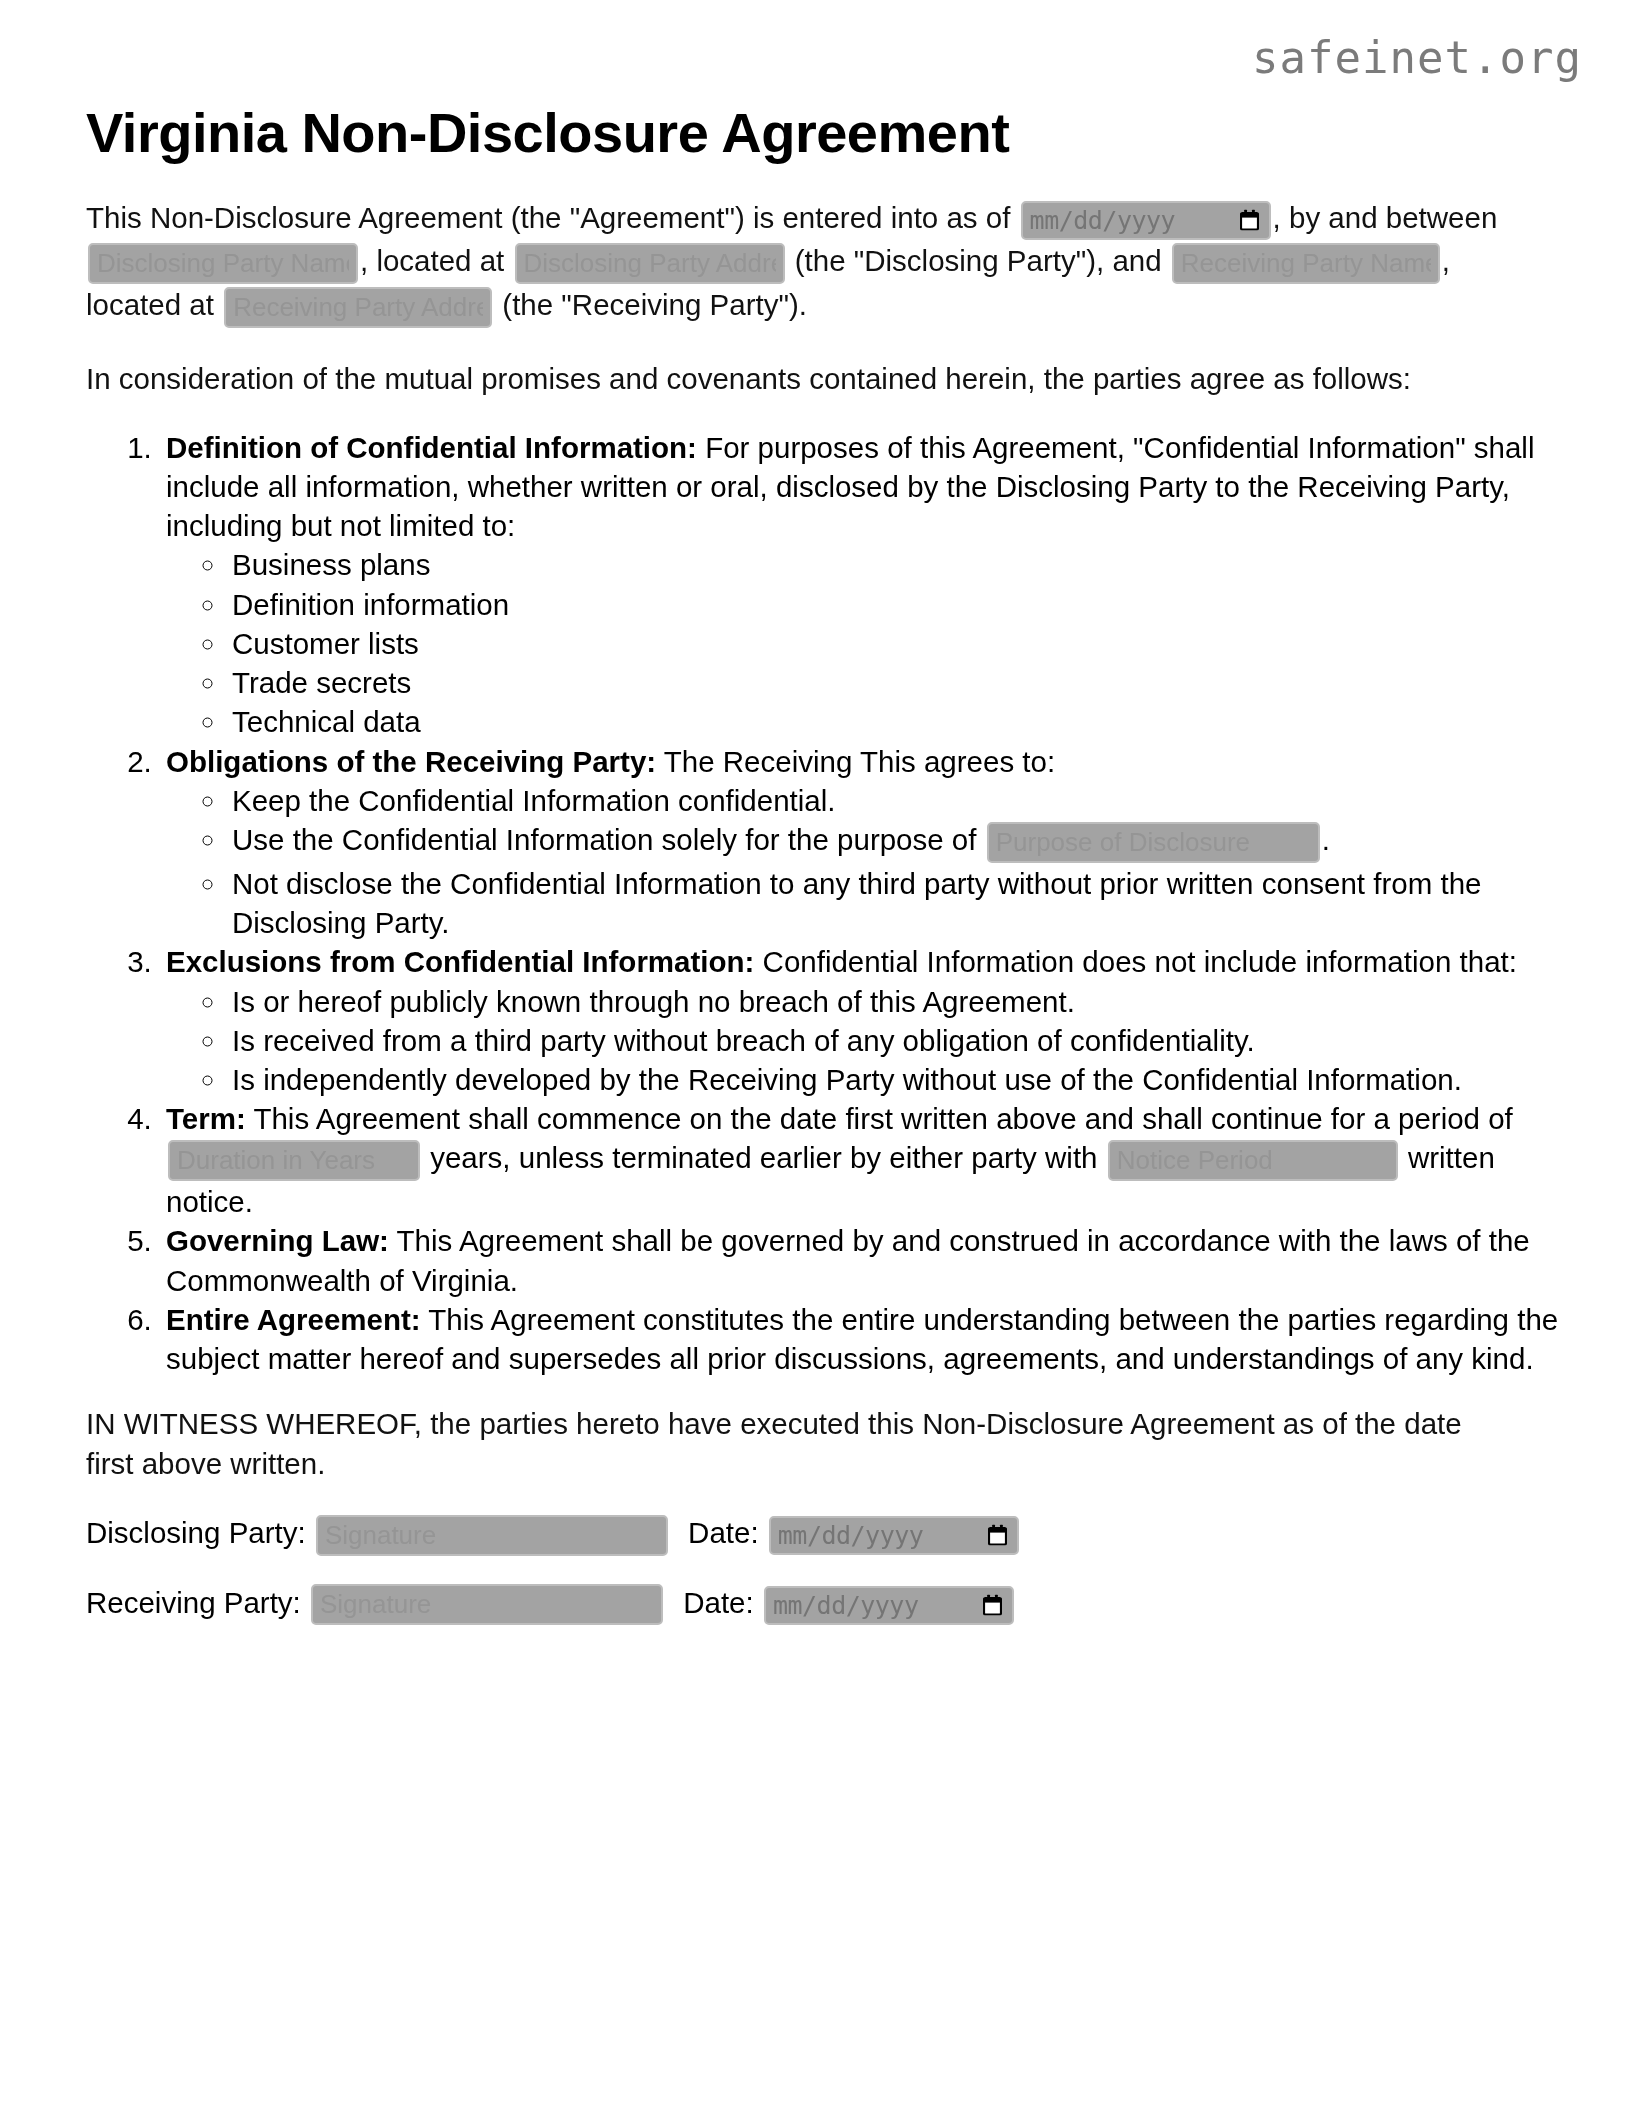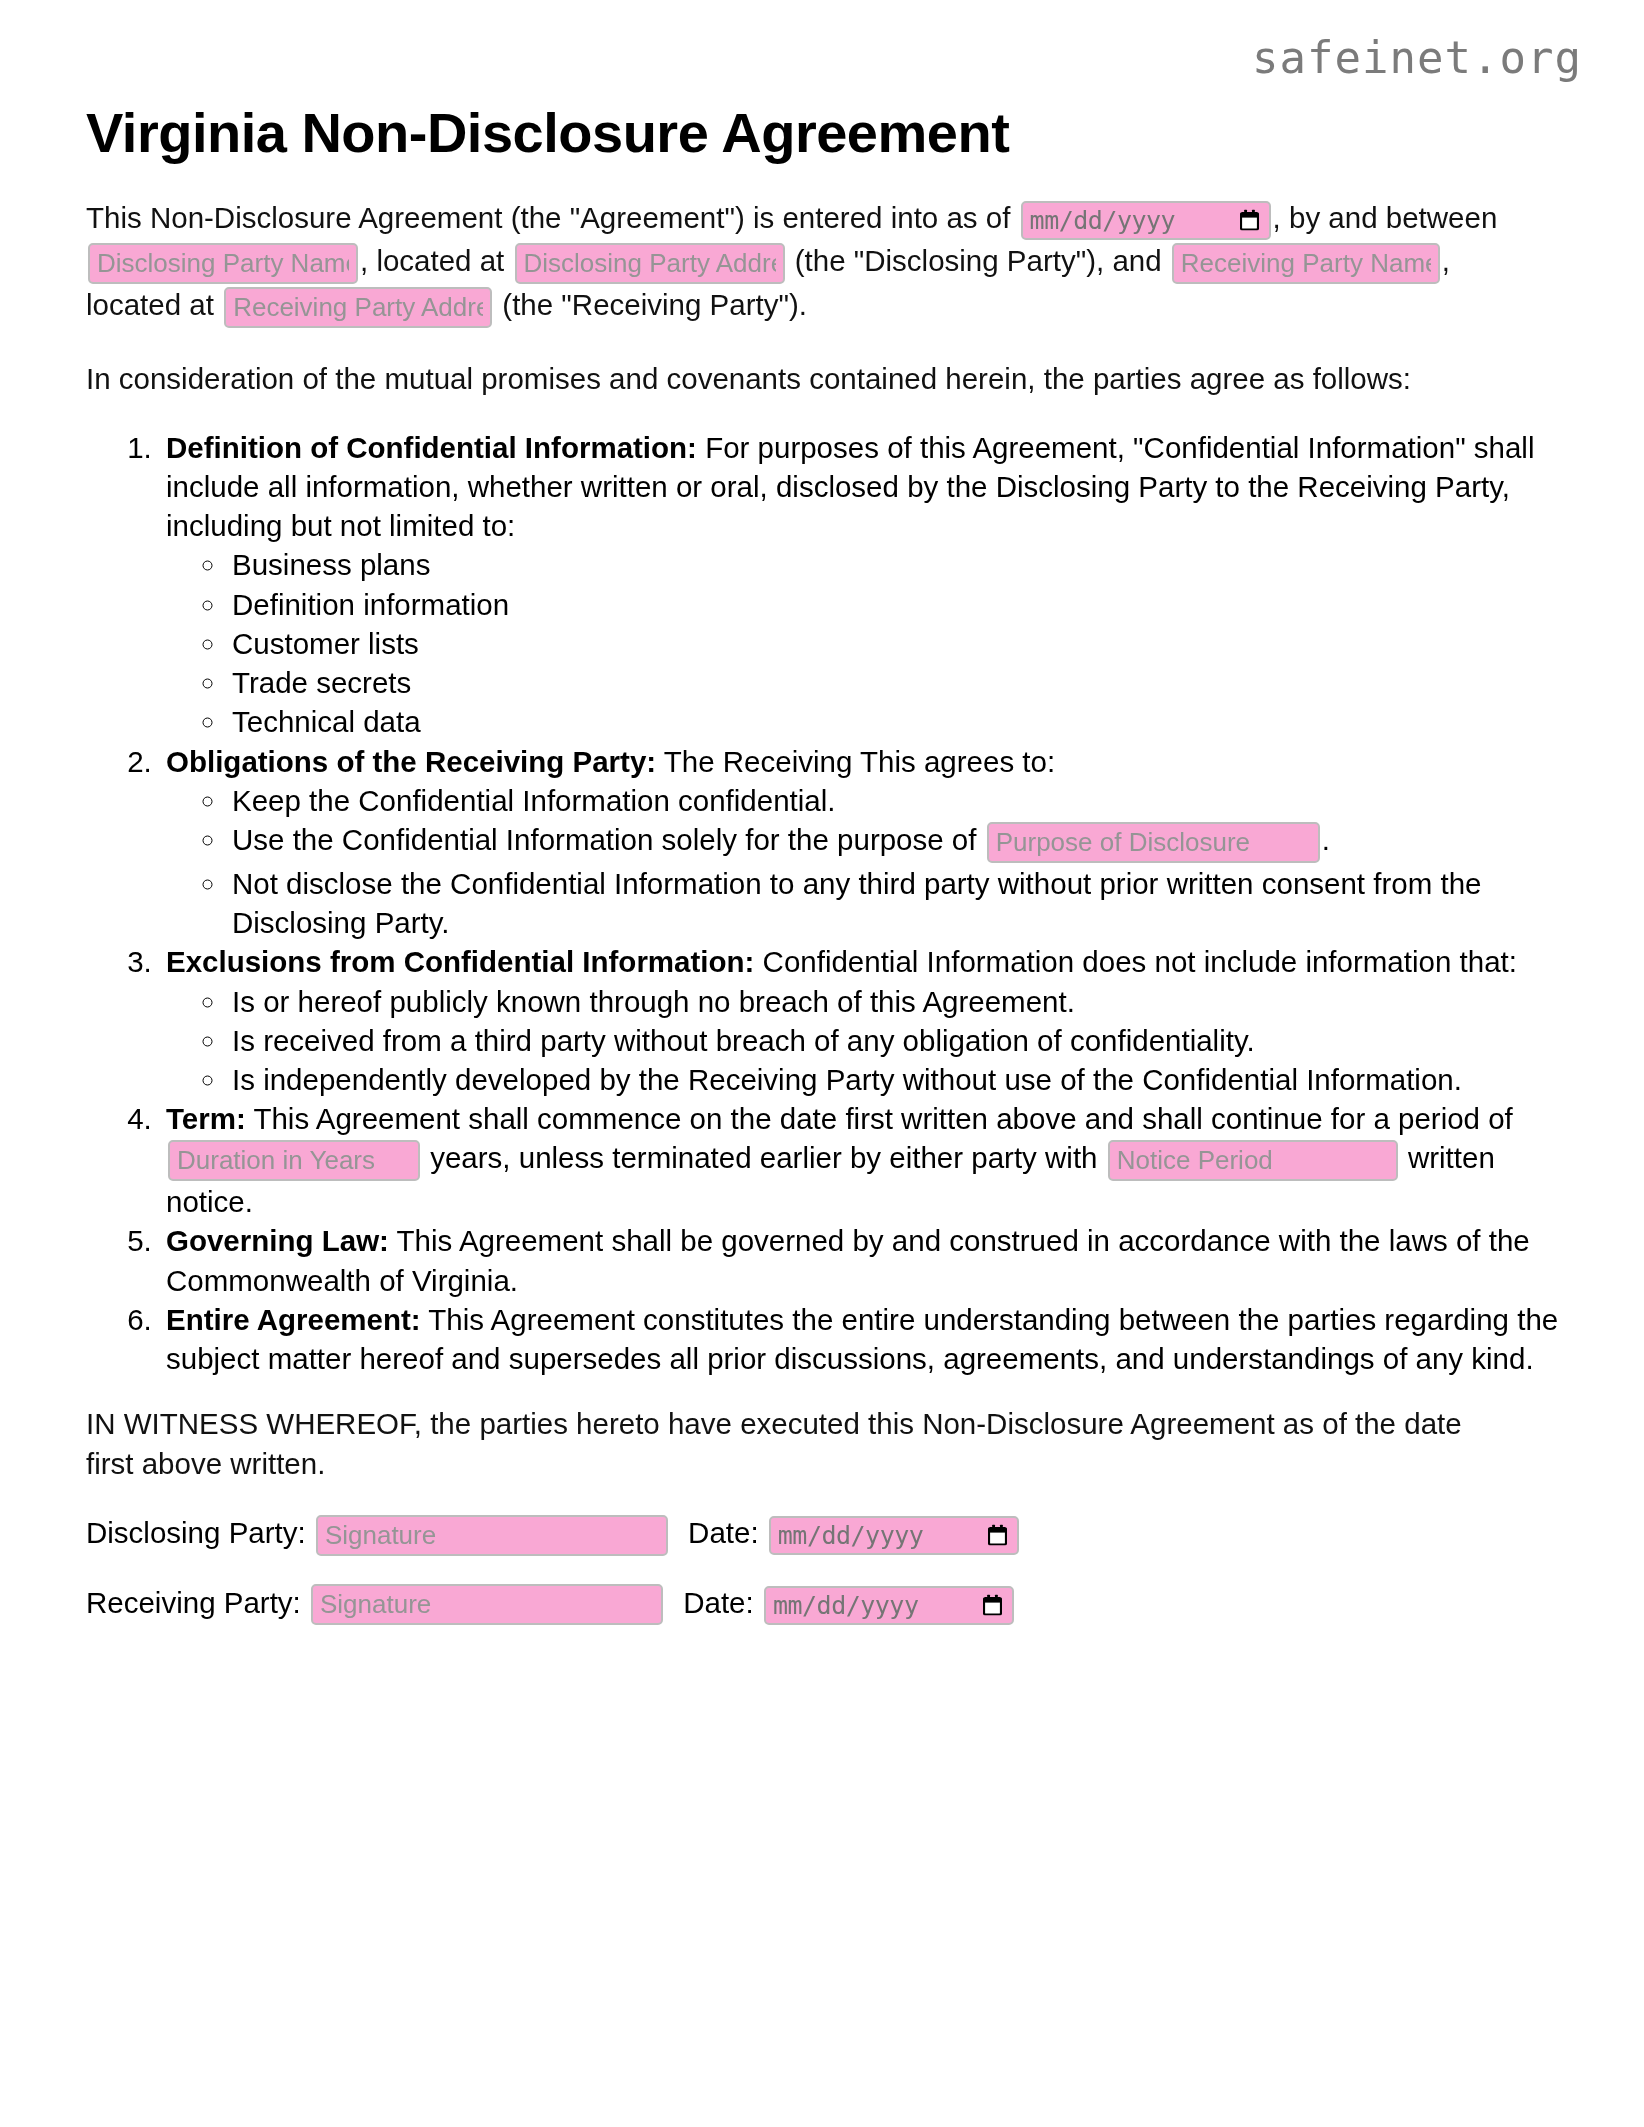--- a/index.html
+++ b/index.html
@@ -54,21 +54,21 @@
     color: #111;
   }
 
   .spacer-para { height: 26px; }
 
   
   input.txt, input.dt {
     font-family: "Liberation Sans", sans-serif;
     font-size: 26px;
     color: #000;
-    background: #f9a8d4;
+    background: #a3a3a3;
     border: 2px solid #bdbdbd;
     border-radius: 5px;
     padding: 3px 7px;
     box-sizing: border-box;
     vertical-align: middle;
     outline: none;
     margin: 1px 2px;
   }
   input.txt::placeholder { color: #959595; opacity: 1; }
 

